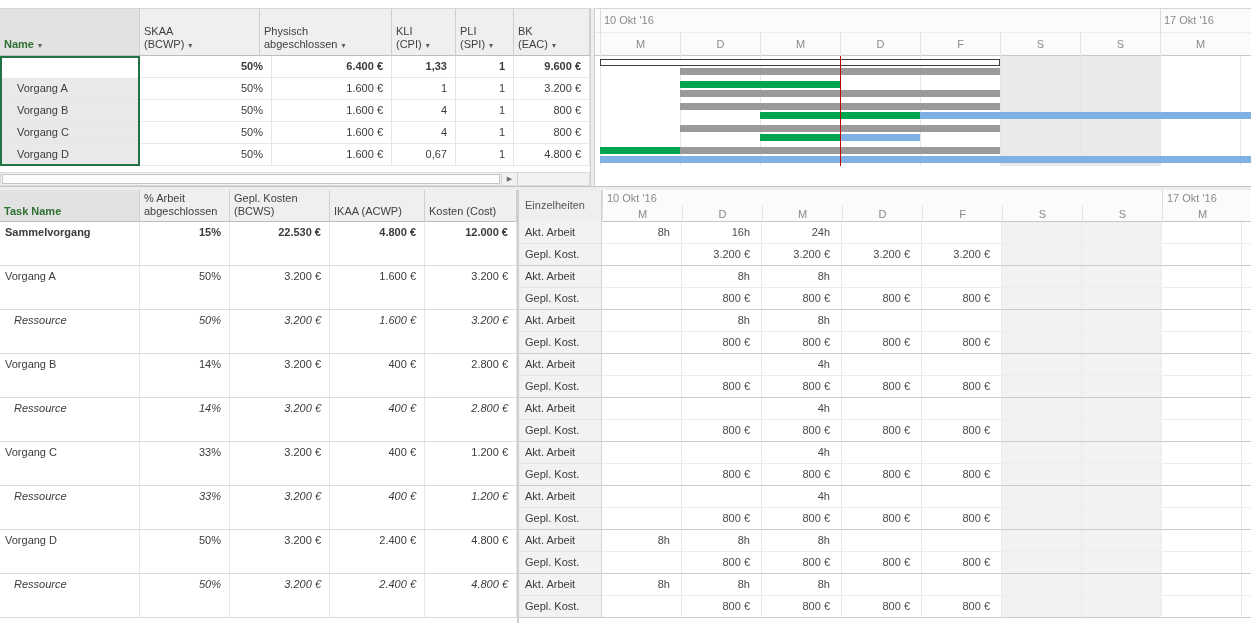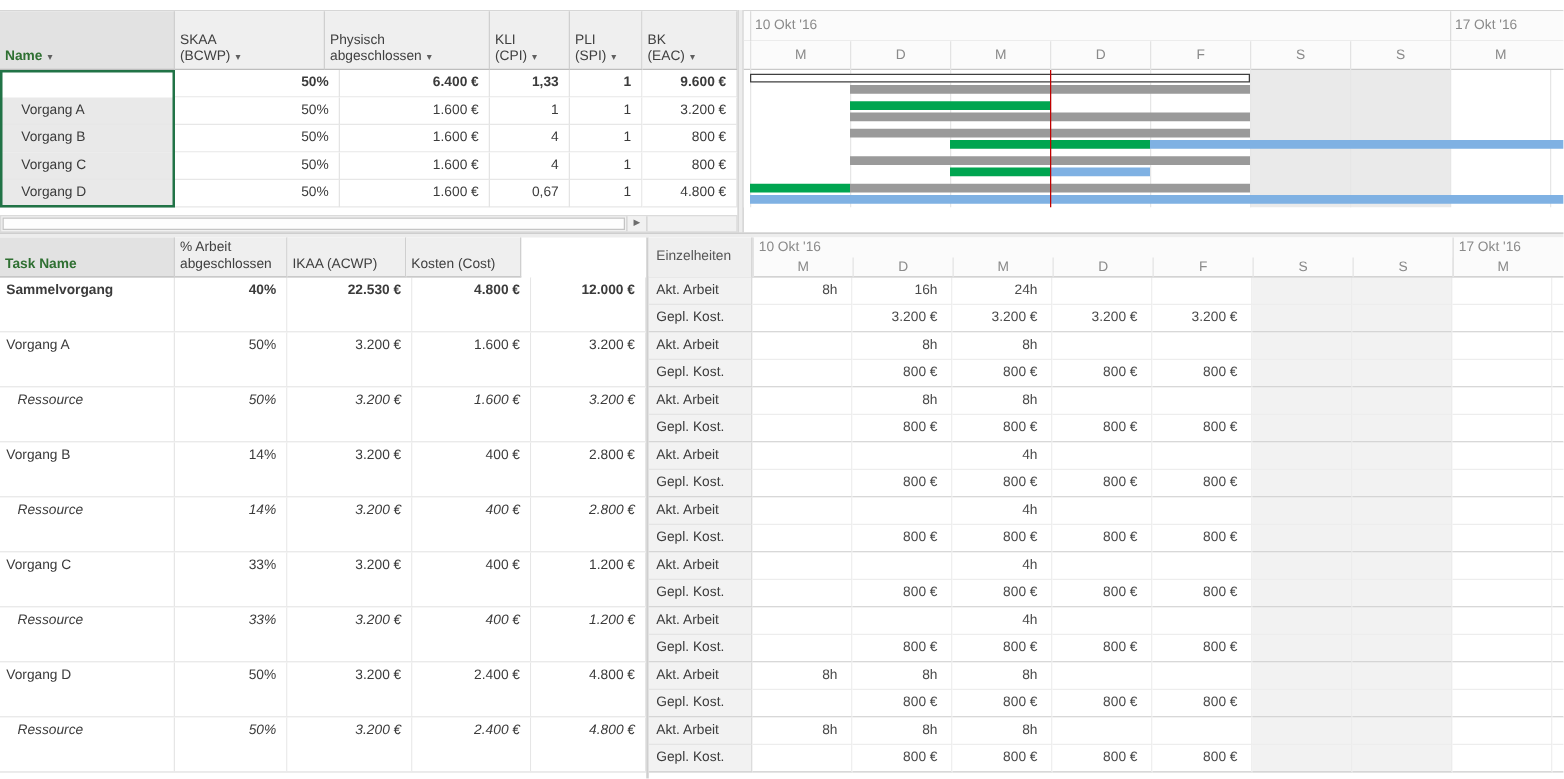--- a/index.html
+++ b/index.html
@@ -218,31 +218,35 @@
   <div class="bp">
     <div class="bt">
       <div class="bt-header" id="bt-header">
           <div class="hcell hname" style="width: 140px;">
             <span class="hl">Task Name</span>
           </div>
           <div class="hcell" style="width: 90px;">
             <span class="hl">% Arbeit</span>
             <span class="hl">abgeschlossen</span>
           </div>
+          <div class="hcell" style="width: 100px;">
+            <span class="hl">Gepl. Kosten</span>
+            <span class="hl">(BCWS)</span>
+          </div>
           <div class="hcell" style="width: 95px;">
             <span class="hl">IKAA (ACWP)</span>
           </div>
           <div class="hcell" style="width: 92px;">
             <span class="hl">Kosten (Cost)</span>
           </div>
         </div>
       <div id="bt-rows">
           <div class="brow bold">
             <div class="bcell" style="width: 140px;">Sammelvorgang</div>
-            <div class="bcell num" style="width: 90px;">40%</div>
+            <div class="bcell num" style="width: 90px;">15%</div>
             <div class="bcell num" style="width: 100px;">22.530 €</div>
             <div class="bcell num" style="width: 95px;">4.800 €</div>
             <div class="bcell num" style="width: 92px;">12.000 €</div>
           </div>
           <div class="brow">
             <div class="bcell" style="width: 140px;">Vorgang A</div>
             <div class="bcell num" style="width: 90px;">50%</div>
             <div class="bcell num" style="width: 100px;">3.200 €</div>
             <div class="bcell num" style="width: 95px;">1.600 €</div>
             <div class="bcell num" style="width: 92px;">3.200 €</div>

